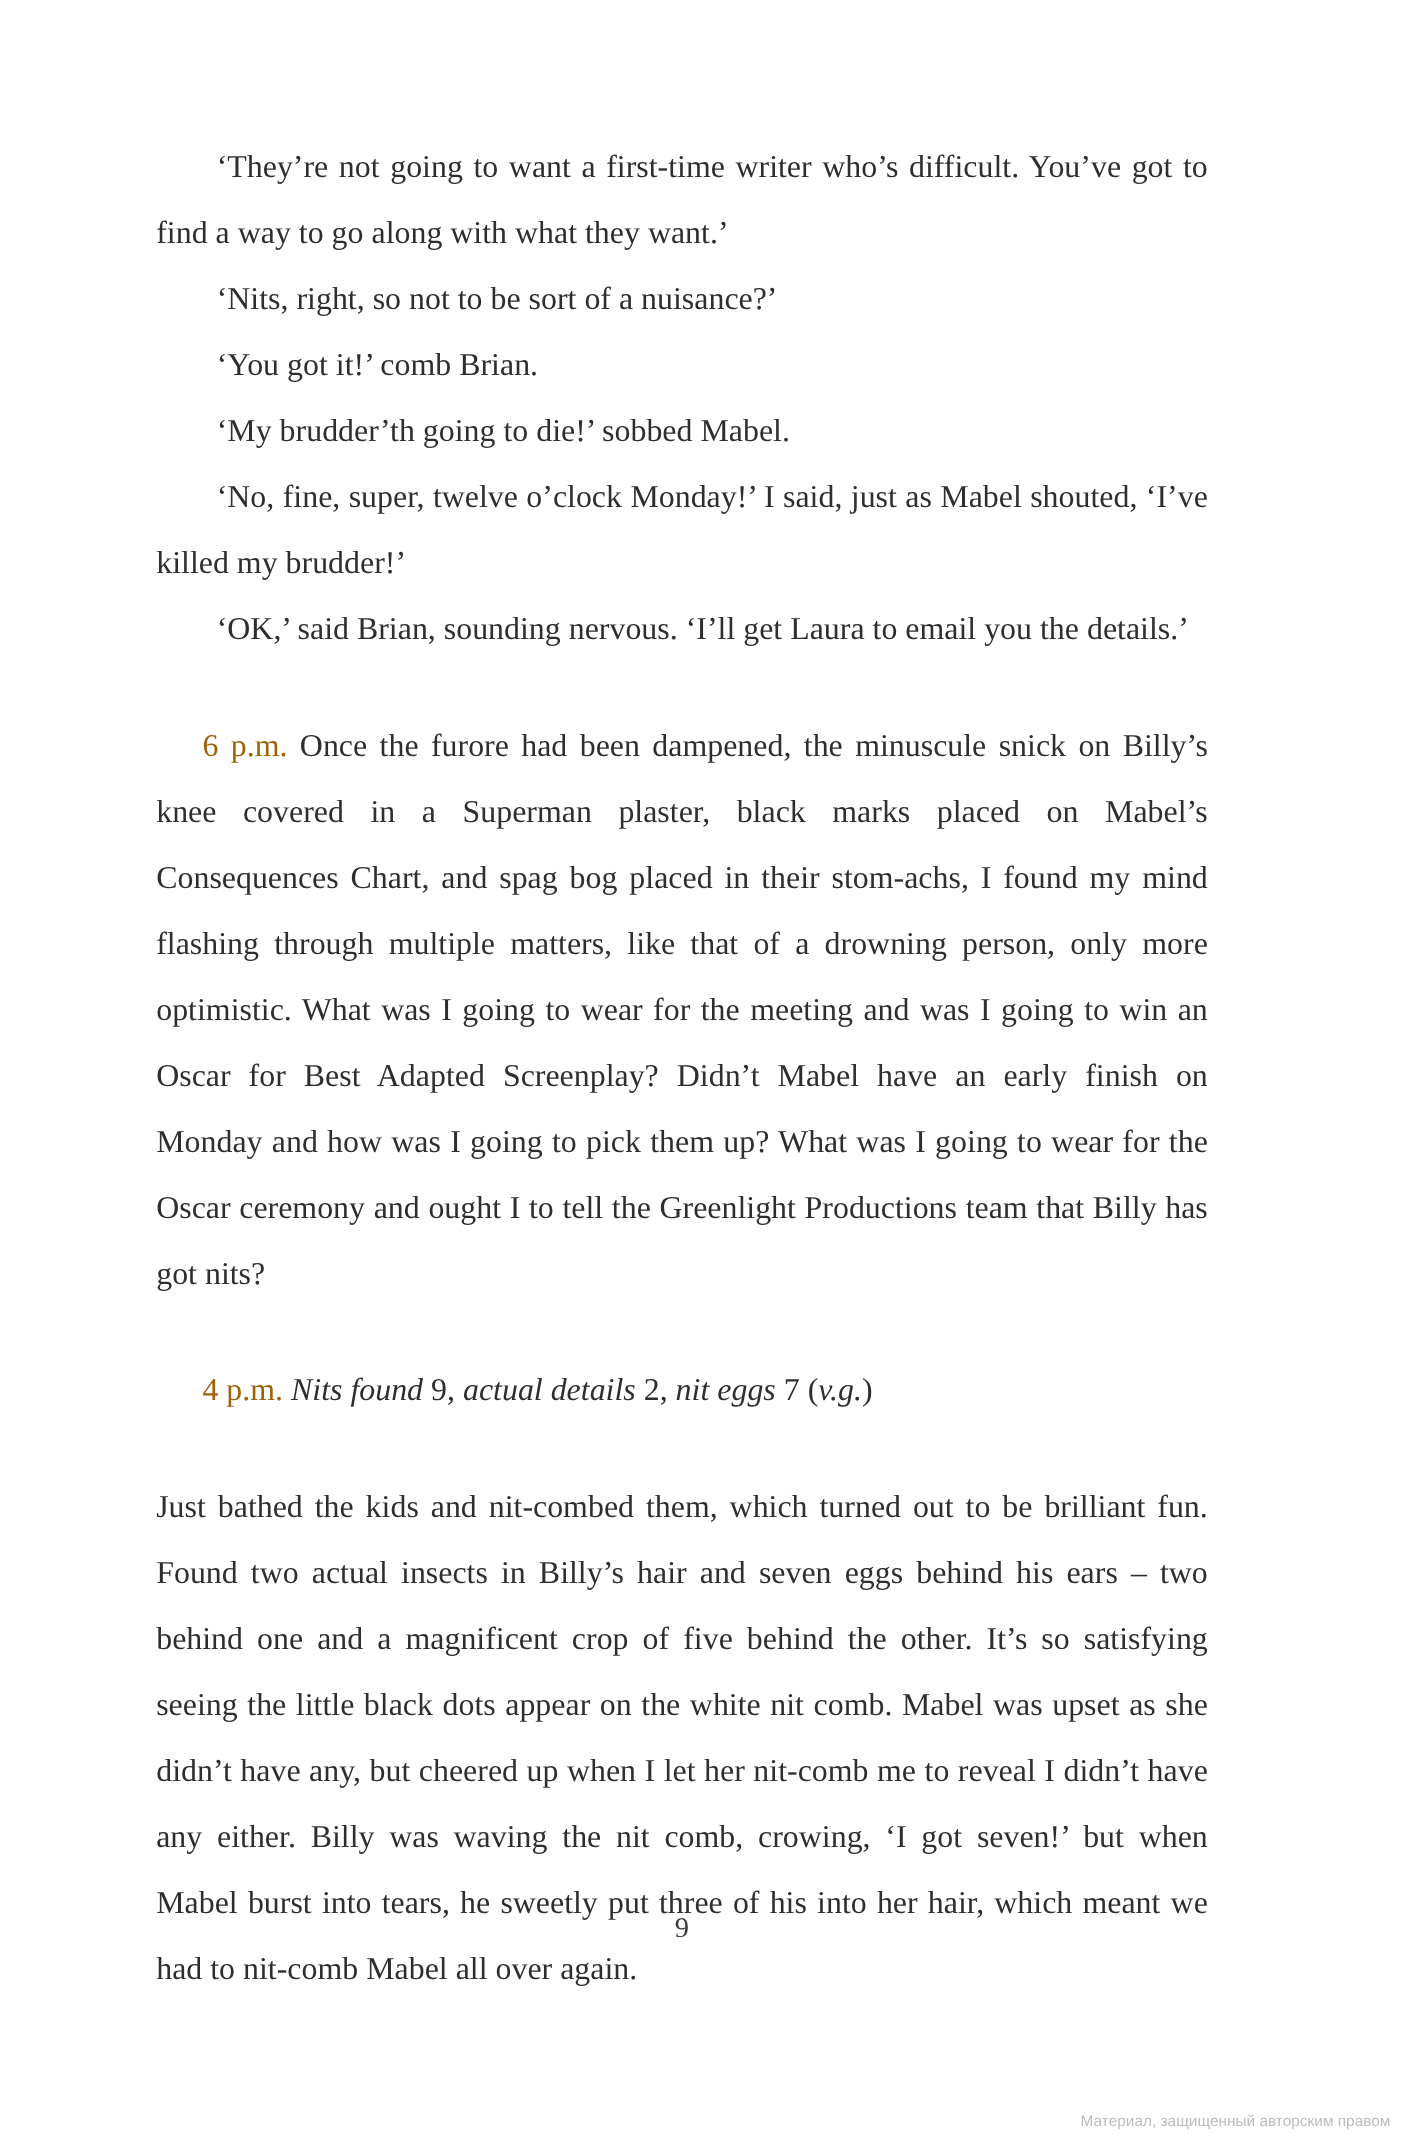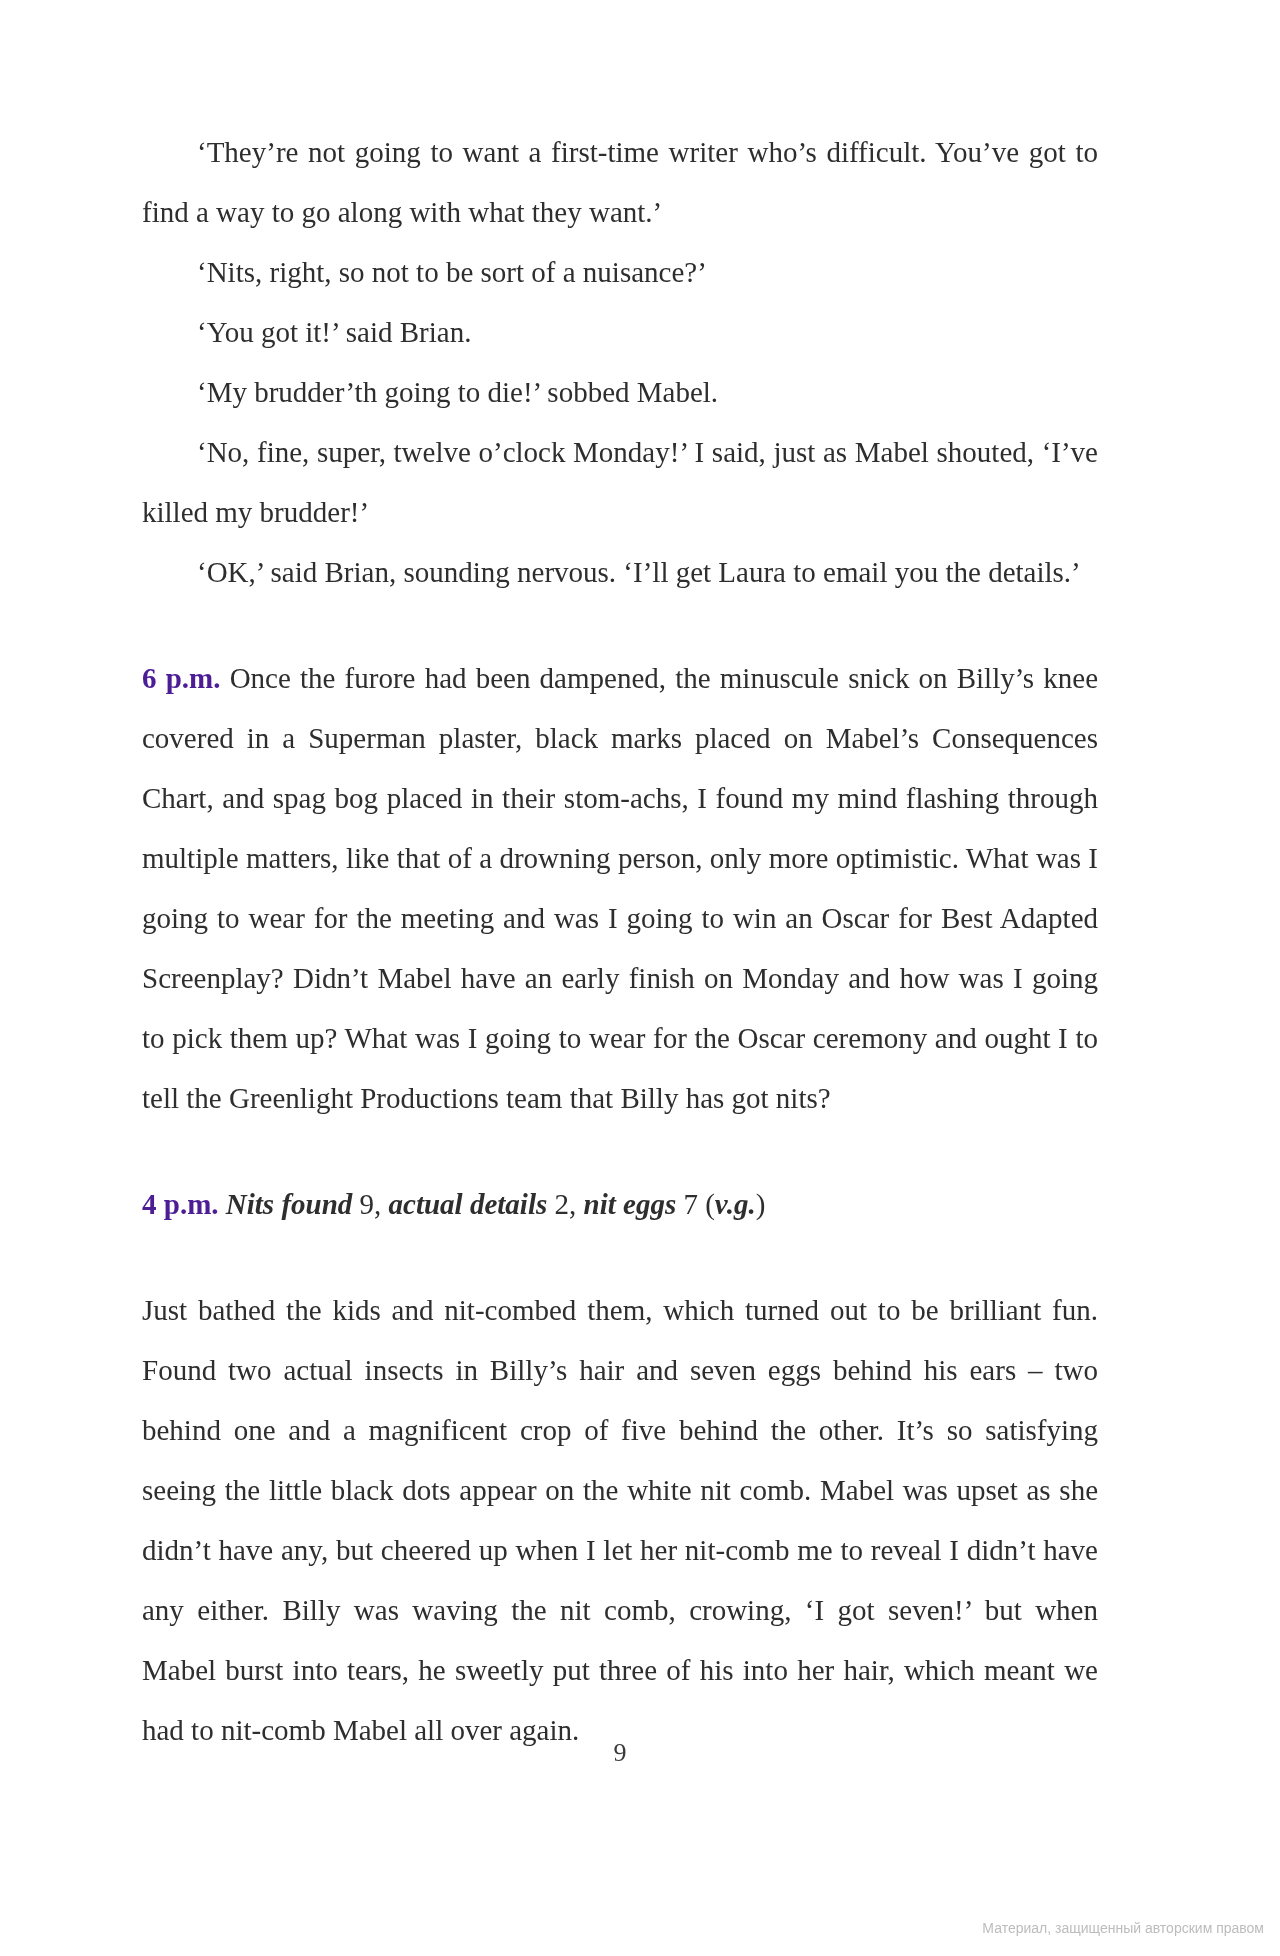--- a/index.html
+++ b/index.html
@@ -28,24 +28,25 @@
     .page-text p {
       margin: 0;
     }
     .indent {
       text-indent: 55px;
     }
     .block-gap {
       margin-top: 46px !important;
     }
     .time {
-      font-weight: bold;
-      color: #4c1d95;
+      font-weight: normal;
+      color: #a16207;
+      margin-left: 42px;
     }
-    .it { font-style: italic; font-weight: bold; }
+    .it { font-style: italic; }
     .last-line-left { text-align-last: left; }
     .page-number {
       position: absolute;
       left: 0;
       width: 1240px;
       top: 1733px;
       text-align: center;
       font-size: 26px;
       line-height: 40px;
       color: #3a3a3a;
@@ -60,21 +61,21 @@
       color: #bcbcbc;
       text-align: right;
     }
   </style>
 </head>
 <body>
 
 <div class="page-text">
   <p class="indent last-line-left">‘They’re not going to want a first-time writer who’s difficult. You’ve got to find a way to go along with what they want.’</p>
   <p class="indent last-line-left">‘Nits, right, so not to be sort of a nuisance?’</p>
-  <p class="indent last-line-left">‘You got it!’ said Brian.</p>
+  <p class="indent last-line-left">‘You got it!’ comb Brian.</p>
   <p class="indent last-line-left">‘My brudder’th going to die!’ sobbed Mabel.</p>
   <p class="indent last-line-left">‘No, fine, super, twelve o’clock Monday!’ I said, just as Mabel shouted, ‘I’ve killed my brudder!’</p>
   <p class="indent last-line-left">‘OK,’ said Brian, sounding nervous. ‘I’ll get Laura to email you the details.’</p>
 
   <p class="block-gap last-line-left">
     <span class="time">6 p.m.</span>
     <span>Once the furore had been dampened, the minuscule snick on Billy’s knee covered in a Superman plaster, black marks placed on Mabel’s Consequences Chart, and spag bog placed in their stom-achs, I found my mind flashing through multiple matters, like that of a drowning person, only more optimistic. What was I going to wear for the meeting and was I going to win an Oscar for Best Adapted Screenplay? Didn’t Mabel have an early finish on Monday and how was I going to pick them up? What was I going to wear for the Oscar ceremony and ought I to tell the Greenlight Productions team that Billy has got nits?</span>
   </p>
 
   <p class="block-gap last-line-left">

